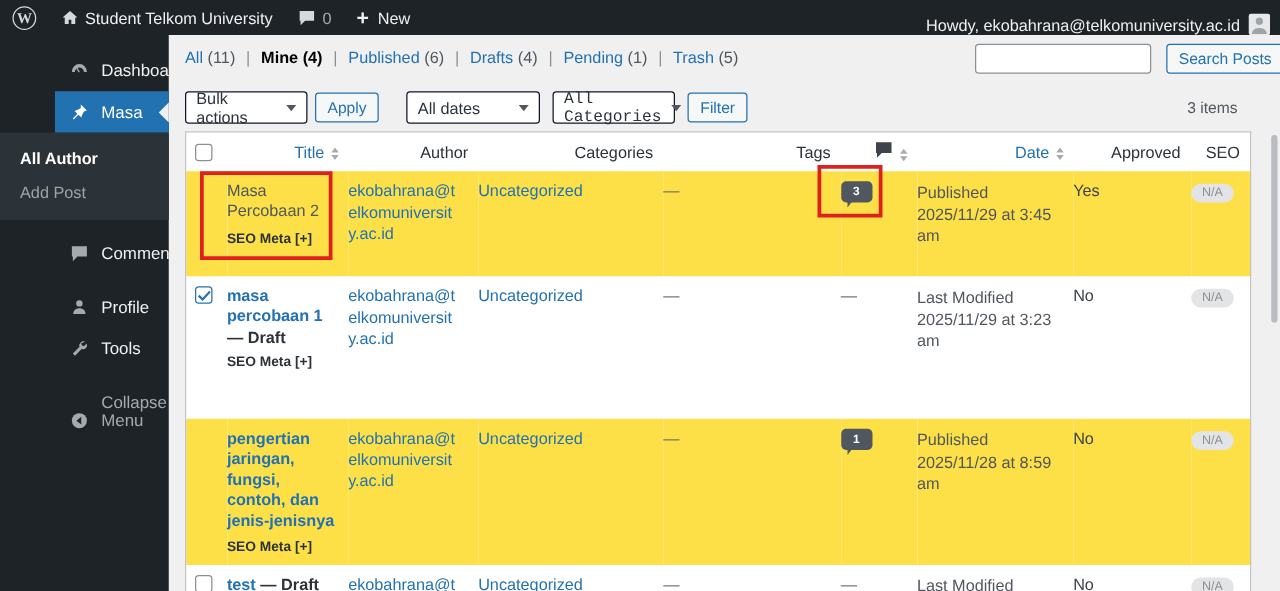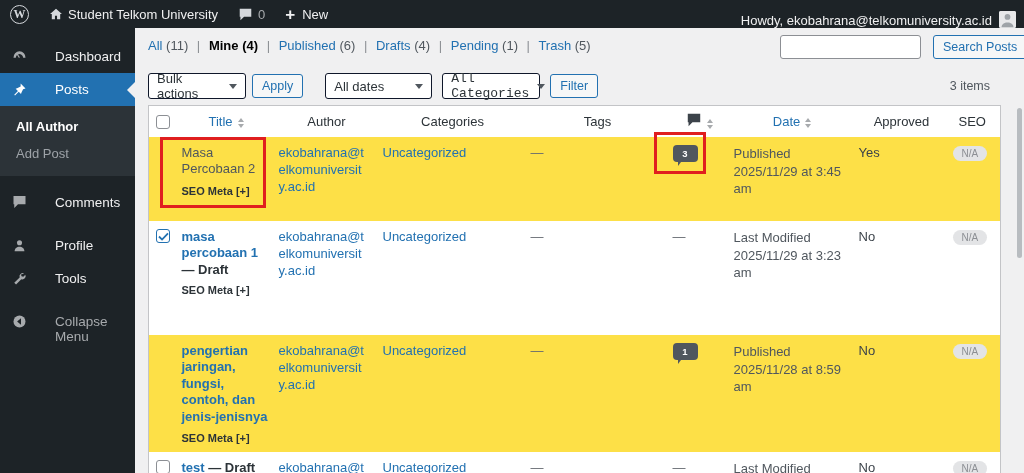--- a/index.html
+++ b/index.html
@@ -13,21 +13,21 @@
   .ab-item { display:flex; align-items:center; gap:5px; padding:0 10px; height:100%; cursor:pointer; white-space:nowrap; }
   .ab-item svg { display:block; }
   .ab-count { color:#a7aaad; }
   .ab-right { margin-left:auto; display:flex; align-items:flex-end; gap:7px; padding-right:8px; height:100%; cursor:pointer; }
   .wp-logo-circle { width:19px; height:19px; border:1.6px solid #d5d8dc; border-radius:50%; display:flex; align-items:center; justify-content:center; font-family:"Liberation Serif",serif; font-size:12px; font-weight:bold; color:#d5d8dc; }
   .plus-glyph { font-size:17px; font-weight:bold; line-height:1; margin-right:2px; color:#f0f0f1; }
   .avatar { width:17px; height:17px; border-radius:2px; overflow:hidden; background:#e7e8ea; }
 
   
   .sidebar { position:absolute; top:28px; left:0; width:135px; height:445px; background:#1d2327; color:#f0f0f1; z-index:50; }
-  .menu-item { display:flex; align-items:flex-start; gap:28px; padding:9px 12px; font-size:13.5px; cursor:pointer; color:#f0f0f1; position:relative; }
+  .menu-item { display:flex; align-items:flex-end; gap:10px; padding:9px 12px; font-size:13.5px; cursor:pointer; color:#f0f0f1; position:relative;margin-left:44px; }
   .menu-item .mi-icon { color:#a7aaad; display:flex; }
   .menu-item.first { margin-top:12px; }
   .menu-item.active { background:var(--accent); color:#fff; }
   .menu-item.active .mi-icon { color:#fff; }
   .menu-item.active::after { content:""; position:absolute; right:0; top:50%; margin-top:-8px; border:8px solid transparent; border-right-color:#f0f0f1; }
   .submenu { background:#2c3338; padding:7px 0 9px; }
   .submenu-item { padding:6px 12px 6px 16px; font-size:13px; color:#9ea3a8; cursor:pointer; }
   .submenu-item.current { color:#fff; font-weight:bold; }
   .gap-sm { height:10px; }
   .menu-item.dim { color:#a7aaad; }
@@ -48,21 +48,21 @@
   .tablenav { position:absolute; left:13px; top:45px; display:flex; align-items:center; }
   .fake-select { height:26px; background:#fff; border:1px solid #0f172a; border-radius:3px; display:flex; align-items:center; justify-content:space-between; padding:0 8px; font-size:13px; color:#2c3338; cursor:pointer; }
   .chev { width:0; height:0; border-left:4px solid transparent; border-right:4px solid transparent; border-top:5px solid #50575e; margin-left:8px; }
   .sel-bulk { width:98px; margin-right:6px; }
   .sel-dates { width:107px; margin-left:22px; margin-right:10px; }
   .sel-cats { width:98px; margin-right:10px;font-family:Liberation Mono, monospace; }
   .items-count { position:absolute; right:34px; top:51px; font-size:12.5px; color:#50575e; }
 
   
   .posts-table { position:absolute; left:13px; top:77px; width:852px; border-collapse:collapse; background:#fff; border:1px solid #c3c4c7; table-layout:fixed; font-size:13px; }
-  .posts-table th { text-align:center; font-weight:normal; color:#2c3338; padding:7px 8px 7px 0; height:28px; vertical-align:middle; }
+  .posts-table th { text-align:right; font-weight:normal; color:#2c3338; padding:7px 8px 7px 0; height:28px; vertical-align:middle; }
   .posts-table td { vertical-align:top; padding:8px 10px 8px 0; }
   tr.striped { background:#fde047; }
   .r1 td { height:84px; } .r2 td { height:114px; } .r3 td { height:115px; } .r4 td { height:60px; }
   .cb-cell { padding-left:7px !important; }
   .checkbox { width:14px; height:14px; border:1px solid #8c8f94; border-radius:3px; background:#fff; cursor:pointer; }
   .checkbox.checked { border-color:var(--accent); display:flex; align-items:center; justify-content:center; }
   .sort-arrows { display:inline-flex; flex-direction:column; gap:2px; margin-left:5px; vertical-align:middle; }
   .tri-up { width:0; height:0; border-left:3.5px solid transparent; border-right:3.5px solid transparent; border-bottom:4px solid #a7aaad; }
   .tri-down { width:0; height:0; border-left:3.5px solid transparent; border-right:3.5px solid transparent; border-top:4px solid #a7aaad; }
   .th-link { color:var(--accent); cursor:pointer; }
@@ -133,21 +133,21 @@
         </svg>
     </span>
     <span>Dashboard</span>
   </div>
   <div class="menu-item active">
     <span class="mi-icon">
       <svg width="15" height="15" viewBox="0 0 20 20">
           <path fill="currentColor" d="M11.5 2 18 8.5l-3.2 1-2 4-.8 2.6-3-3L4 18l-1-1 4.9-5-3-3L7.5 8l4-2z"></path>
         </svg>
     </span>
-    <span>Posts</span>
+    <span>Masa</span>
   </div>
   <div class="submenu">
     <div class="submenu-item current">
       <span>All Author</span>
     </div>
     <div class="submenu-item">
       <span>Add Post</span>
     </div>
   </div>
   <div class="gap-sm"></div>

